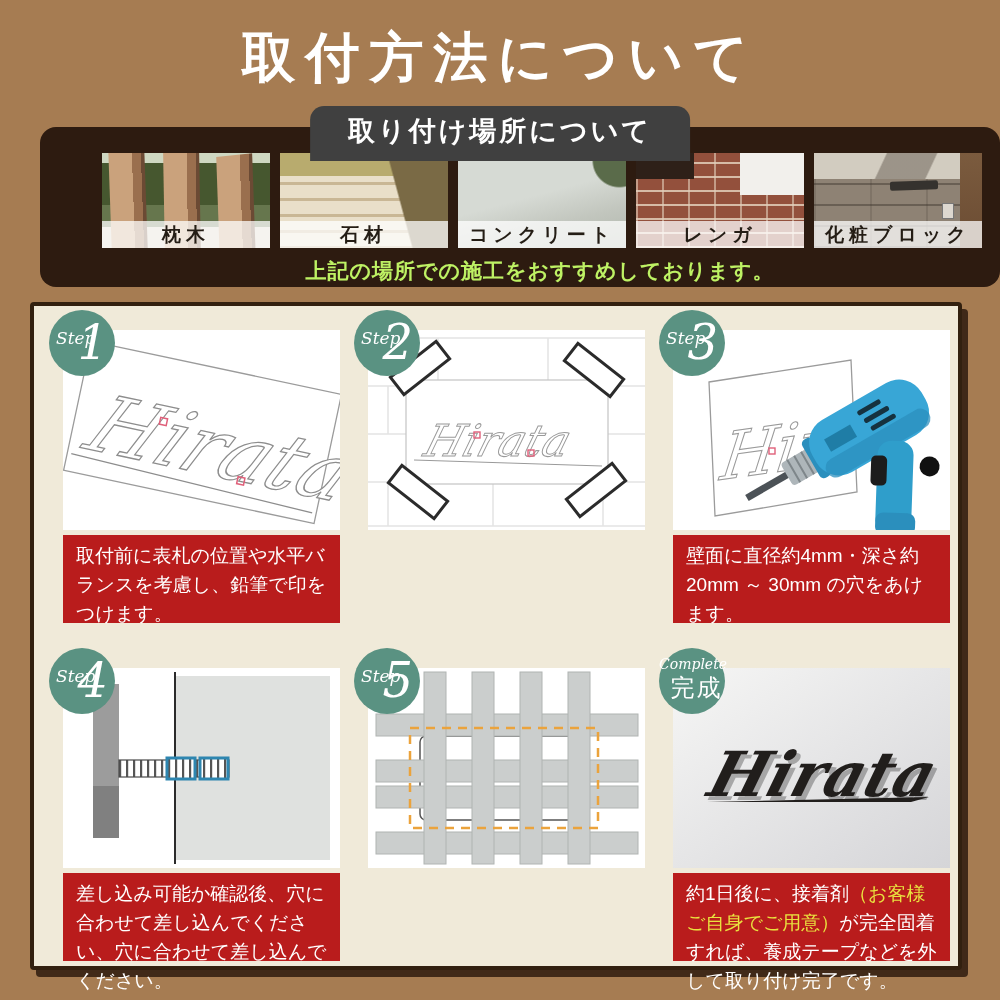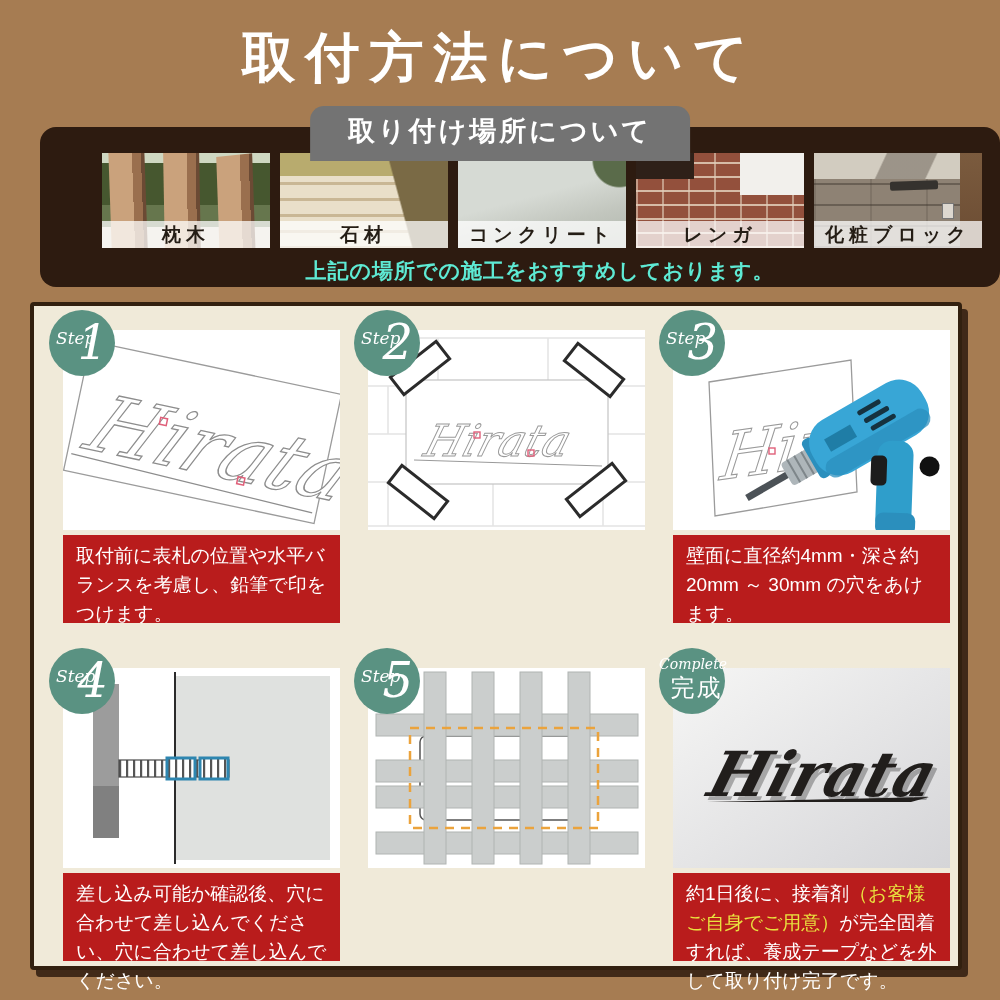--- a/index.html
+++ b/index.html
@@ -6,30 +6,30 @@
   body{width:1000px;height:1000px;background:#a67c52;overflow:hidden;
        font-family:"Liberation Sans","DejaVu Sans",sans-serif;}
   .stage{position:relative;width:1000px;height:1000px;}
 
   
   .title{margin:0;padding-top:22px;text-align:center;color:#ffffff;
          font-size:54px;font-weight:bold;letter-spacing:10px;}
 
   
   .tab{position:absolute;top:106px;left:50%;transform:translateX(-50%);
-       background:#737373;color:#fff;font-size:27px;font-weight:bold;letter-spacing:3px;
+       background:#404040;color:#fff;font-size:27px;font-weight:bold;letter-spacing:3px;
        padding:7px 38px 12px;border-radius:14px 14px 0 0;z-index:2;white-space:nowrap;}
   .loc-box{position:absolute;top:127px;left:40px;width:920px;height:160px;
            background:#2d1b10;border-radius:16px;z-index:1;padding-left:40px;}
   .photos{display:flex;gap:10px;margin:26px 0 0 22px;}
   .photo{width:168px;height:95px;position:relative;overflow:hidden;background:#888;}
   .photo-label{position:absolute;left:0;right:0;bottom:0;height:27px;
                background:rgba(255,255,255,.74);display:flex;align-items:center;justify-content:center;
                font-size:19px;font-weight:bold;color:#241d15;letter-spacing:5px;}
-  .note{margin:9px 0 0;text-align:center;color:#5eead4;font-size:21px;font-weight:bold;letter-spacing:1px;}
+  .note{margin:9px 0 0;text-align:center;color:#bef264;font-size:21px;font-weight:bold;letter-spacing:1px;}
 
   
   .art{position:absolute;inset:0;}
   .art-sleeper{background:linear-gradient(180deg,#cfd8c2 0 10%,#46572f 10% 55%,#66764d 55% 78%,#d8d0c0 78% 100%);}
   .plank{position:absolute;top:-6px;width:36px;height:110%;
          background:linear-gradient(90deg,#caa27c 0 65%,#9a6f4e 65% 90%,#6b4a34 90%);
          transform:rotate(-2deg) skewY(-4deg);}
   .plank.p1{left:8px;}.plank.p2{left:62px;top:-2px;transform:rotate(-1deg) skewY(-5deg);}
   .plank.p3{left:116px;top:2px;}
   .art-concrete{background:

